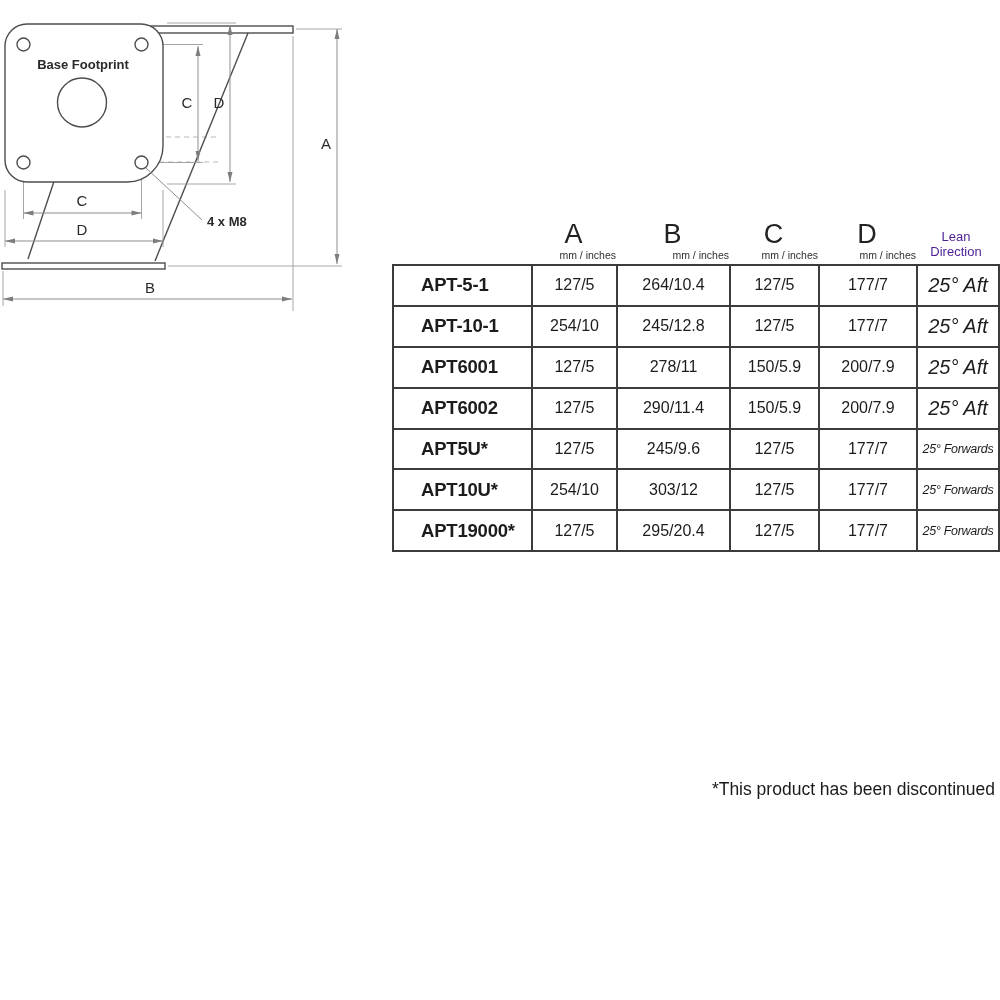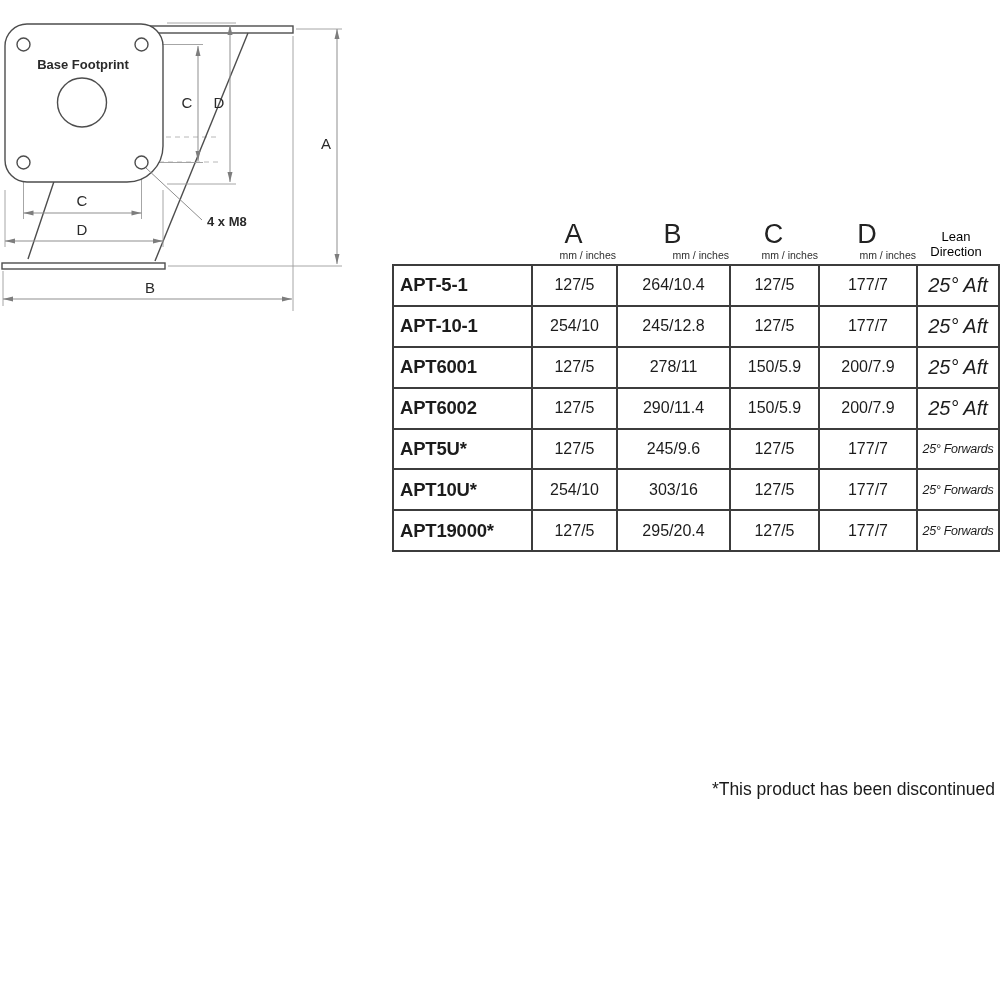--- a/index.html
+++ b/index.html
@@ -26,33 +26,33 @@
     display:flex;align-items:flex-end;
   }
   .hcell{text-align:center;}
   .hcell .letter{font-size:27px;line-height:1.0;font-weight:400;color:#222;}
   .hcell .unit{font-size:10.5px;line-height:1.2;color:#2e2e2e;padding-top:1px;text-align:right;}
   .hc-model{width:139px;}
   .hc-a{width:85px;}
   .hc-b{width:113px;}
   .hc-c{width:89px;}
   .hc-d{width:98px;}
-  .hc-lean{width:80px;font-size:13px;line-height:1.15;color:#000000;padding-bottom:2px;}
+  .hc-lean{width:80px;font-size:13px;line-height:1.15;color:#4c1d95;padding-bottom:2px;}
   
   #spec-table{
     position:absolute;left:392px;top:264px;width:606px;
     border-collapse:collapse;table-layout:fixed;
   }
   #spec-table td{
     border:2px solid #3c3c3c;height:38.9px;padding:0;
     text-align:center;vertical-align:middle;font-size:16px;color:#1c1c1c;
     overflow:hidden;white-space:nowrap;
   }
   #spec-table td.model{
-    text-align:left;padding-left:6px;font-weight:700;font-size:18.5px;letter-spacing:-0.2px;
+    text-align:left;padding-left:27px;font-weight:700;font-size:18.5px;letter-spacing:-0.2px;
   }
   #spec-table td.lean{font-size:20px;font-style:italic;}
   #spec-table tr:nth-child(n+5) td.lean{font-size:12.5px;letter-spacing:-0.3px;}
   
   #footnote{
     position:absolute;right:5px;top:751px;font-size:17.5px;color:#1a1a1a;margin-top:28px;
   }
 </style>
 </head>
 <body>
@@ -200,21 +200,21 @@
         <td class="model">APT5U*</td>
         <td>127/5</td>
         <td>245/9.6</td>
         <td>127/5</td>
         <td>177/7</td>
         <td class="lean">25° Forwards</td>
       </tr>
       <tr>
         <td class="model">APT10U*</td>
         <td>254/10</td>
-        <td>303/16</td>
+        <td>303/12</td>
         <td>127/5</td>
         <td>177/7</td>
         <td class="lean">25° Forwards</td>
       </tr>
       <tr>
         <td class="model">APT19000*</td>
         <td>127/5</td>
         <td>295/20.4</td>
         <td>127/5</td>
         <td>177/7</td>

